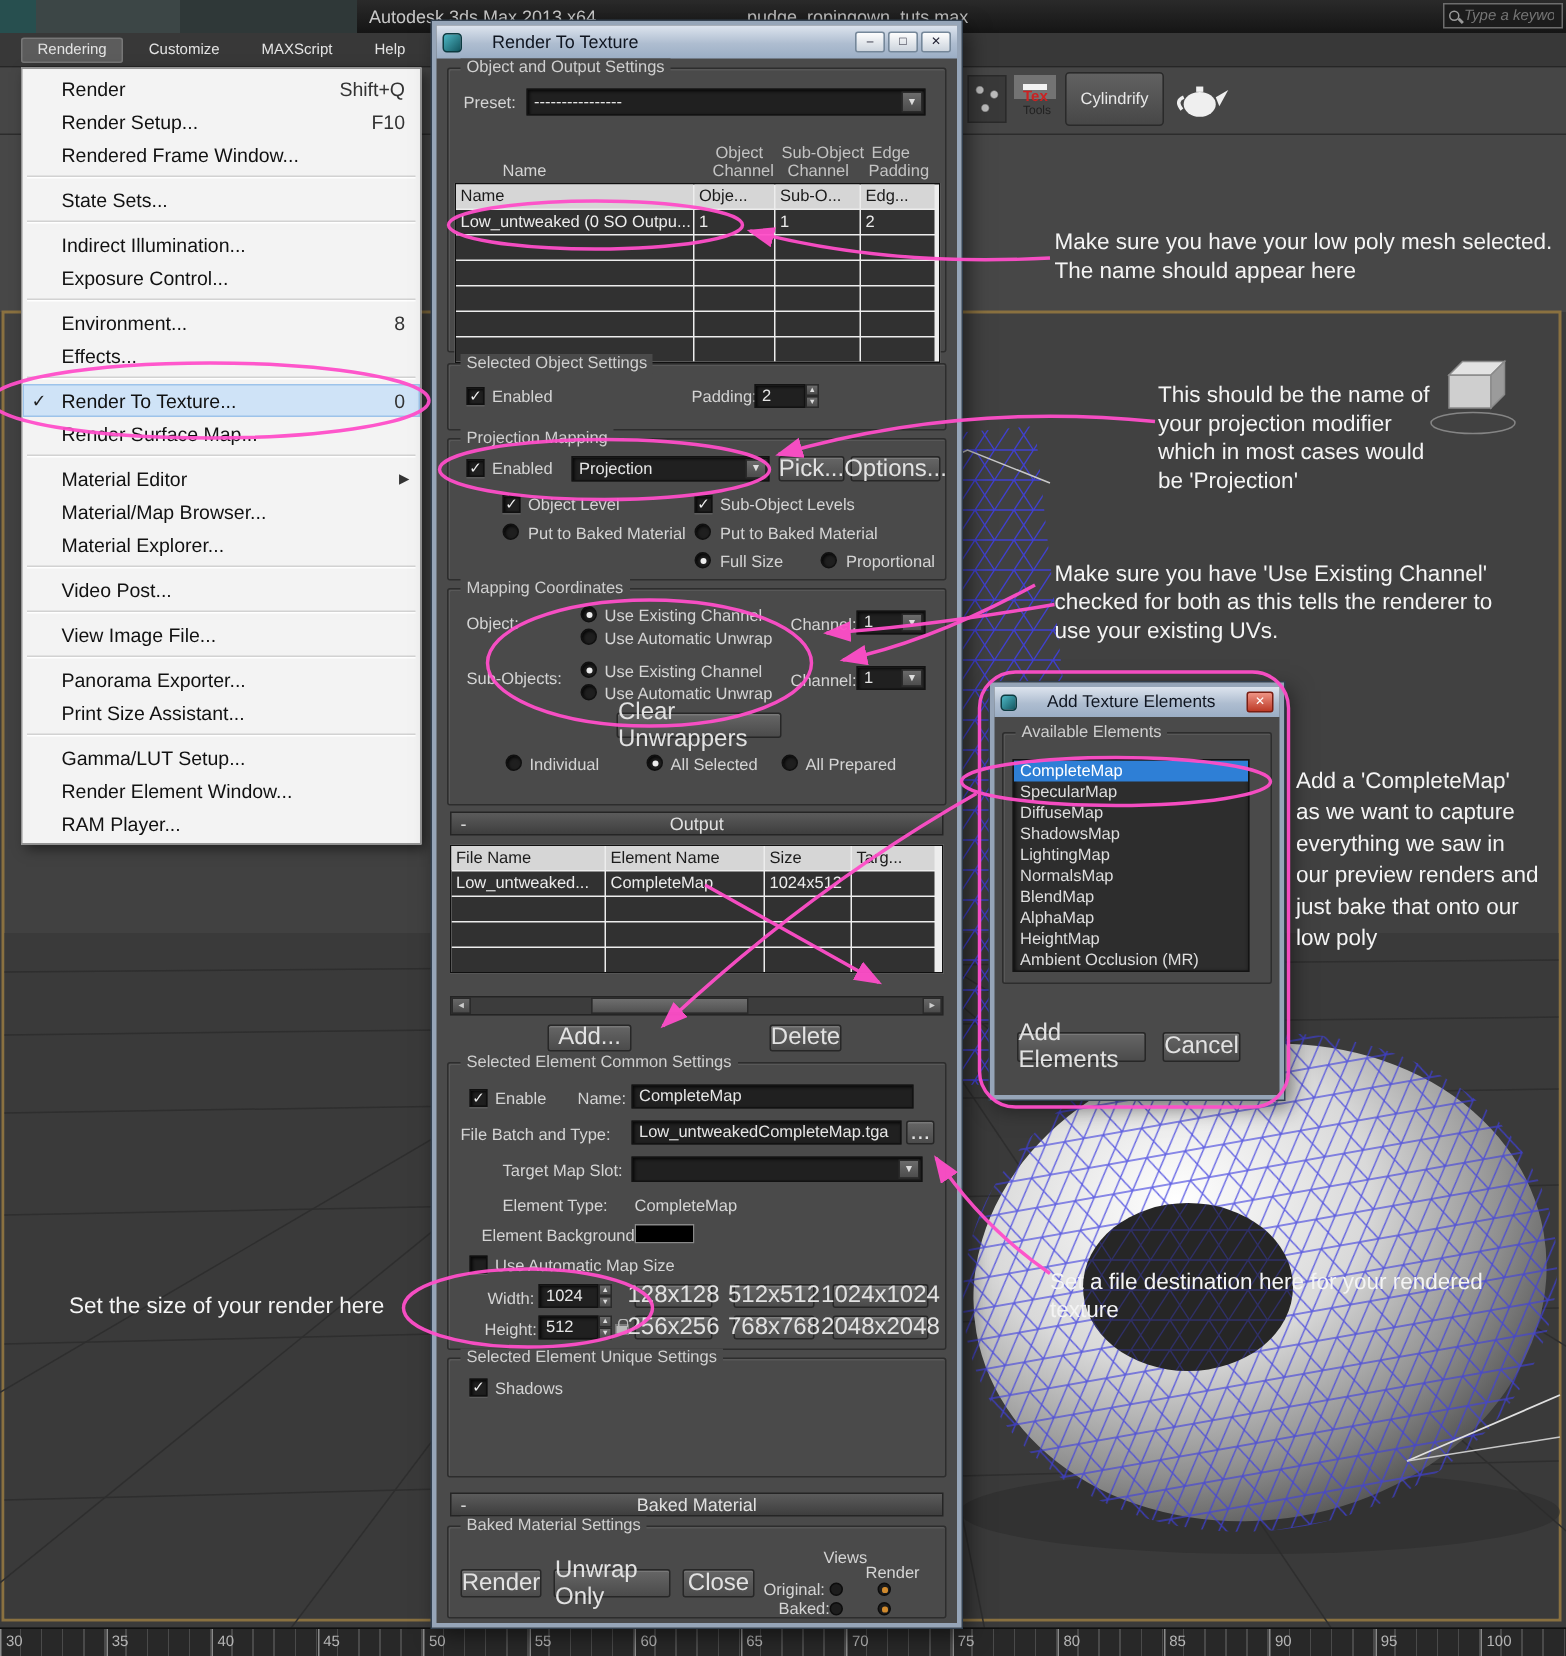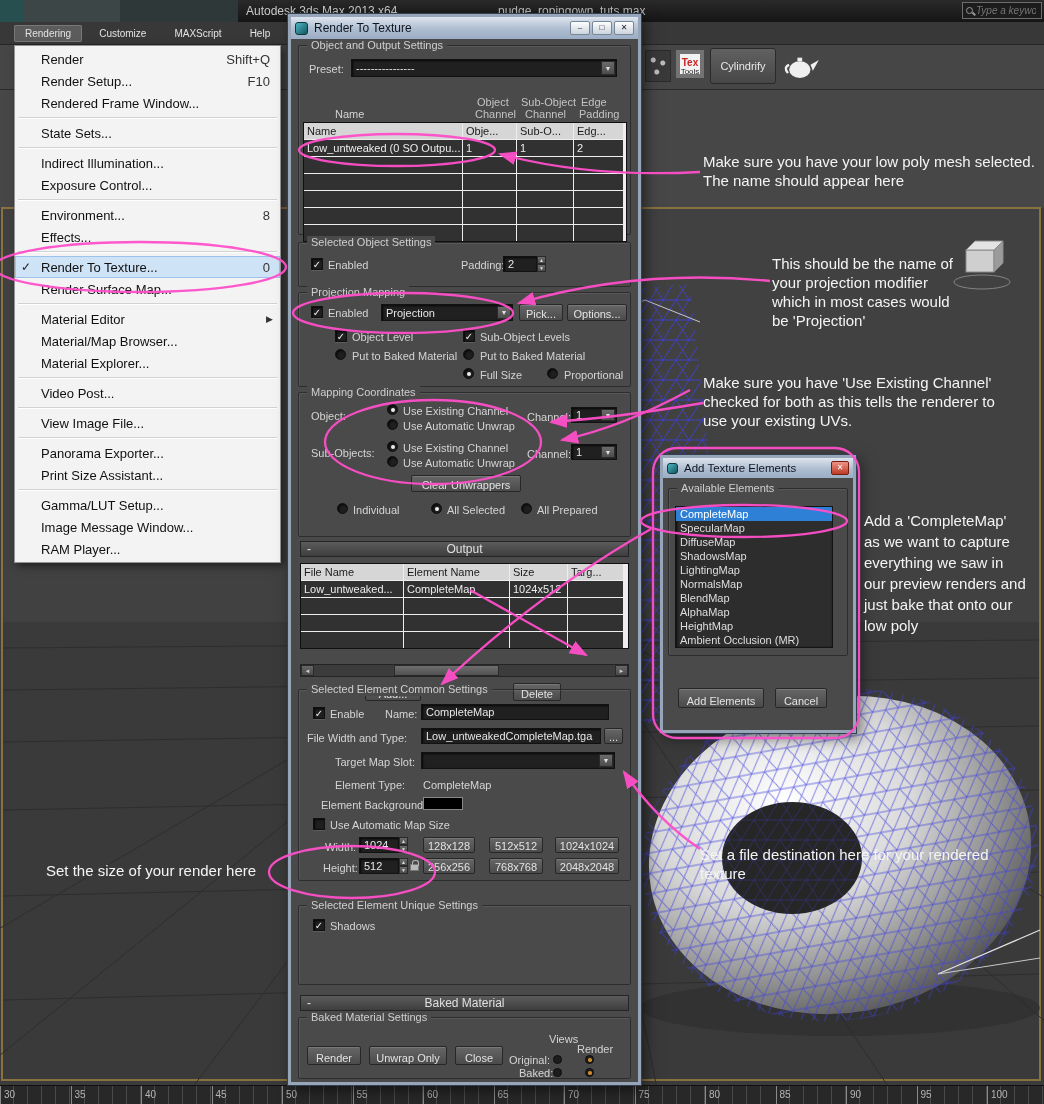--- a/index.html
+++ b/index.html
@@ -13,53 +13,53 @@
   #filename{position:absolute;left:498px;top:4px;color:#bdbdbd}
   #searchbox{position:absolute;right:2px;top:2px;width:80px;height:17px;background:#1c1c1c;border:1px solid #6d6d6d;display:flex;align-items:center;padding:0 3px;gap:3px}
   #searchbox .mag{width:7px;height:7px;border:1.5px solid #9a9a9a;border-radius:50%;position:relative;flex:none}
   #searchbox .mag::after{content:"";position:absolute;left:5px;top:5px;width:4px;height:1.5px;background:#9a9a9a;transform:rotate(45deg)}
   #searchbox input{background:transparent;border:none;outline:none;color:#cfcfcf;font-style:italic;font-size:10px;width:60px;font-family:"Liberation Sans",sans-serif}
   #menubar{left:0;top:22px;width:1044px;height:23px;background:#383838;border-bottom:1px solid #262626;display:flex;align-items:center;font-size:10px;color:#e3e3e3;padding-left:14px;gap:6px}
   #menubar .mb{padding:3px 11px;border-radius:2px}
   #menubar .mb.active{background:#5c5c5c;box-shadow:inset 0 0 0 1px #777}
   #toolbar{left:0;top:45px;width:1044px;height:45px;background:#464646;border-bottom:1px solid #2c2c2c}
   #tb-icon1{position:absolute;left:645px;top:5px;width:26px;height:32px;background:radial-gradient(circle at 30% 30%,#bbb 0 2px,transparent 3px),radial-gradient(circle at 70% 40%,#bbb 0 2px,transparent 3px),radial-gradient(circle at 45% 70%,#bbb 0 2px,transparent 3px),#393939;border:1px solid #2a2a2a}
-  #tb-textools{position:absolute;left:676px;top:5px;width:28px;height:28px;background:#f2f2f2;border:4px solid #737373;text-align:center;line-height:1}
+  #tb-textools{position:absolute;left:676px;top:5px;width:28px;height:16px;background:#f2f2f2;border:6px solid #737373;text-align:center;line-height:1}
   #tb-textools .t1{color:#c22;font-weight:bold;font-size:10px;display:block;margin-top:4px}
   #tb-textools .t2{color:#222;font-size:8px;display:block}
   #tb-cyl{position:absolute;left:710px;top:3px;width:66px;height:36px;background:linear-gradient(#616161,#474747);border:1px solid #2a2a2a;border-radius:3px;color:#e8e8e8;font-size:11px;display:flex;align-items:center;justify-content:center}
   #tb-teapot{position:absolute;left:782px;top:6px;width:38px;height:30px}
   
   #timeline{left:0;bottom:0;width:1044px;height:19px;background:#282828;border-top:1px solid #101010;display:flex;color:#b5b5b5;font-size:10px;background-image:repeating-linear-gradient(90deg,transparent 0 13.1px,#4a4a4a 13.1px 14.1px)}
   #timeline .tl{width:70.5px;flex:none;border-left:1px solid #8a8a8a;padding-left:3px;padding-top:3px}
   
   #menu{left:14px;top:45px;width:267px;background:#f3f3f3;border:1px solid #949494;box-shadow:3px 3px 8px rgba(0,0,0,.5);padding:2px 0;color:#111;font-size:13px}
   .mi{height:22px;display:flex;align-items:center;padding:0 10px 0 6px;position:relative}
   .mi .mi-chk{width:20px;flex:none;color:#222;font-size:12px}
   .mi .mi-sc{margin-left:auto;color:#333;padding-left:18px}
   .mi .mi-arr{position:absolute;right:7px;font-size:9px;color:#333}
   .mi.hl{background:#cfe3f7;box-shadow:inset 0 0 0 1px #9dc3ea}
   .msep{height:2px;border-top:1px solid #d2d2d2;border-bottom:1px solid #fff;margin:3px 3px}
   
   .win{background:#4a4a4a;border:3px solid #96a5b8;box-shadow:0 0 0 1px #33404f,4px 5px 14px rgba(0,0,0,.55)}
-  .tbarr{position:absolute;left:0;top:0;right:0;height:22px;background:linear-gradient(#dde4ee,#aebdd0 55%,#9baec5);display:flex;align-items:center;padding:0 4px;gap:6px;color:#0f1520;font-size:12px}
+  .tbarr{position:absolute;left:0;top:0;right:0;height:22px;background:linear-gradient(#dde4ee,#aebdd0 55%,#9baec5);display:flex;align-items:center;padding:0 4px;gap:20px;color:#0f1520;font-size:12px}
   .dlgicon{width:13px;height:13px;border-radius:3px;background:linear-gradient(135deg,#4db6c4,#13565f);border:1px solid #0c3a40;flex:none}
   .winbtns{margin-left:auto;display:flex;gap:2px}
   .winbtn{width:20px;height:14px;background:linear-gradient(#fdfdfd,#ccd4dd);border:1px solid #758799;border-radius:2px;font-size:8px;color:#223;display:flex;align-items:center;justify-content:center;line-height:1}
   .winbtn.red{background:linear-gradient(#ee9384,#bd3b28);border-color:#7a1e12;color:#fff}
   .grp{position:absolute;border:1px solid #2d2d2d;border-radius:2px;box-shadow:inset 1px 1px 0 rgba(255,255,255,.08)}
   .gt{position:absolute;top:-7px;left:8px;background:#4a4a4a;padding:0 4px;font-size:11px;color:#cfcfcf;line-height:13px;white-space:nowrap}
   .lab{position:absolute;font-size:11px;color:#d4d4d4;white-space:nowrap}
   .cb{position:absolute;width:12px;height:12px;background:#1f1f1f;border:1px solid #101010;box-shadow:inset 1px 1px 2px rgba(0,0,0,.8),0 1px 0 rgba(255,255,255,.1);color:#efefef;font-size:10px;line-height:11px;text-align:center}
   .rb{position:absolute;width:11px;height:11px;border-radius:50%;background:#1f1f1f;border:1px solid #101010;box-shadow:inset 1px 1px 2px rgba(0,0,0,.8)}
   .rb.on::after{content:"";position:absolute;left:2.5px;top:2.5px;width:4px;height:4px;border-radius:50%;background:#ededed}
   .fld{position:absolute;background:#202020;border:1px solid #121212;box-shadow:inset 1px 1px 2px rgba(0,0,0,.75);color:#e6e6e6;font-size:11px;padding:1px 4px;white-space:nowrap;overflow:hidden;display:flex;align-items:center}
   .dd{padding-right:17px}
   .ddb{position:absolute;right:1px;top:1px;bottom:1px;width:14px;background:linear-gradient(#6b6b6b,#4c4c4c);border:1px solid #2a2a2a;color:#ddd;font-size:7px;display:flex;align-items:center;justify-content:center}
-  .btn{position:absolute;background:linear-gradient(#666,#4b4b4b);border:1px solid #272727;border-radius:2px;color:#e2e2e2;font-size:11px;display:flex;align-items:flex-end;justify-content:center;box-shadow:inset 0 1px 0 rgba(255,255,255,.13)}
+  .btn{position:absolute;background:linear-gradient(#666,#4b4b4b);border:1px solid #272727;border-radius:2px;color:#e2e2e2;font-size:16px;display:flex;align-items:center;justify-content:center;box-shadow:inset 0 1px 0 rgba(255,255,255,.13)}
   .spbx{position:absolute;width:9px;height:8px;background:linear-gradient(#6b6b6b,#4c4c4c);border:1px solid #2a2a2a;color:#ddd;font-size:5px;display:flex;align-items:center;justify-content:center}
   .tbl{position:absolute;display:grid;gap:1px;background:#ededed;border:1px solid #101010}
   .tbl .th{background:#d6d6d6;color:#1b1b1b;font-size:11px;padding:2px 3px;white-space:nowrap;overflow:hidden}
   .tbl .td{background:#313131;color:#ececec;font-size:11px;padding:2px 3px;min-height:16px;white-space:nowrap;overflow:hidden}
   .rollup{position:absolute;background:linear-gradient(#5b5b5b,#3e3e3e);border:1px solid #252525;color:#e0e0e0;font-size:12px;display:flex;align-items:center;justify-content:center}
   .rollup .minus{position:absolute;left:6px;top:0}
   .sb{position:absolute;background:#3c3c3c;border:1px solid #242424;display:flex}
   .sbb{width:13px;background:linear-gradient(#676767,#4a4a4a);border:1px solid #2a2a2a;color:#ccc;font-size:6px;display:flex;align-items:center;justify-content:center;flex:none}
   .sbt{flex:1;position:relative}
   .sbh{position:absolute;left:80px;width:105px;top:0;bottom:0;background:linear-gradient(#6e6e6e,#515151);border:1px solid #2a2a2a}
@@ -270,21 +270,21 @@
       <span class="mi-chk"></span>
       <span>Print Size Assistant...</span>
     </div>
   <div class="msep"></div>
   <div class="mi">
       <span class="mi-chk"></span>
       <span>Gamma/LUT Setup...</span>
     </div>
   <div class="mi">
       <span class="mi-chk"></span>
-      <span>Image Message Window...</span>
+      <span>Render Element Window...</span>
     </div>
   <div class="mi">
       <span class="mi-chk"></span>
       <span>RAM Player...</span>
     </div>
 </div>
 
 <div class="abs win" style="left:288px;top:14px;width:353px;height:1071px">
   <div class="tbarr">
     <span class="dlgicon"></span>
@@ -448,29 +448,29 @@
       </span>
     <span class="sbb">►</span>
   </div>
   <div class="btn" style="left:74px;top:666px;width:56px;height:18px">
       <span>Add...</span>
     </div>
   <div class="btn" style="left:222px;top:666px;width:48px;height:18px">
       <span>Delete</span>
     </div>
 
-  <div class="grp" style="left:7px;top:672px;width:333px;height:192px">
+  <div class="grp" style="left:7px;top:691px;width:333px;height:192px">
     <span class="gt">Selected Element Common Settings</span>
     <span class="cb" style="left:14px;top:17px">✓</span>
     <span class="lab" style="left:31px;top:18px">Enable</span>
     <span class="lab" style="left:86px;top:18px">Name:</span>
     <div class="fld" style="left:122px;top:14px;width:188px;height:16px">
         <span>CompleteMap</span>
       </div>
-    <span class="lab" style="left:8px;top:42px">File Width and Type:</span>
+    <span class="lab" style="left:8px;top:42px">File Batch and Type:</span>
     <div class="fld" style="left:122px;top:38px;width:180px;height:16px">
         <span>Low_untweakedCompleteMap.tga</span>
       </div>
     <div class="btn" style="left:305px;top:38px;width:19px;height:16px">
         <span>...</span>
       </div>
     <span class="lab" style="left:36px;top:66px">Target Map Slot:</span>
     <div class="fld dd" style="left:122px;top:62px;width:194px;height:17px">
       <span class="ddb">▼</span>
     </div>

